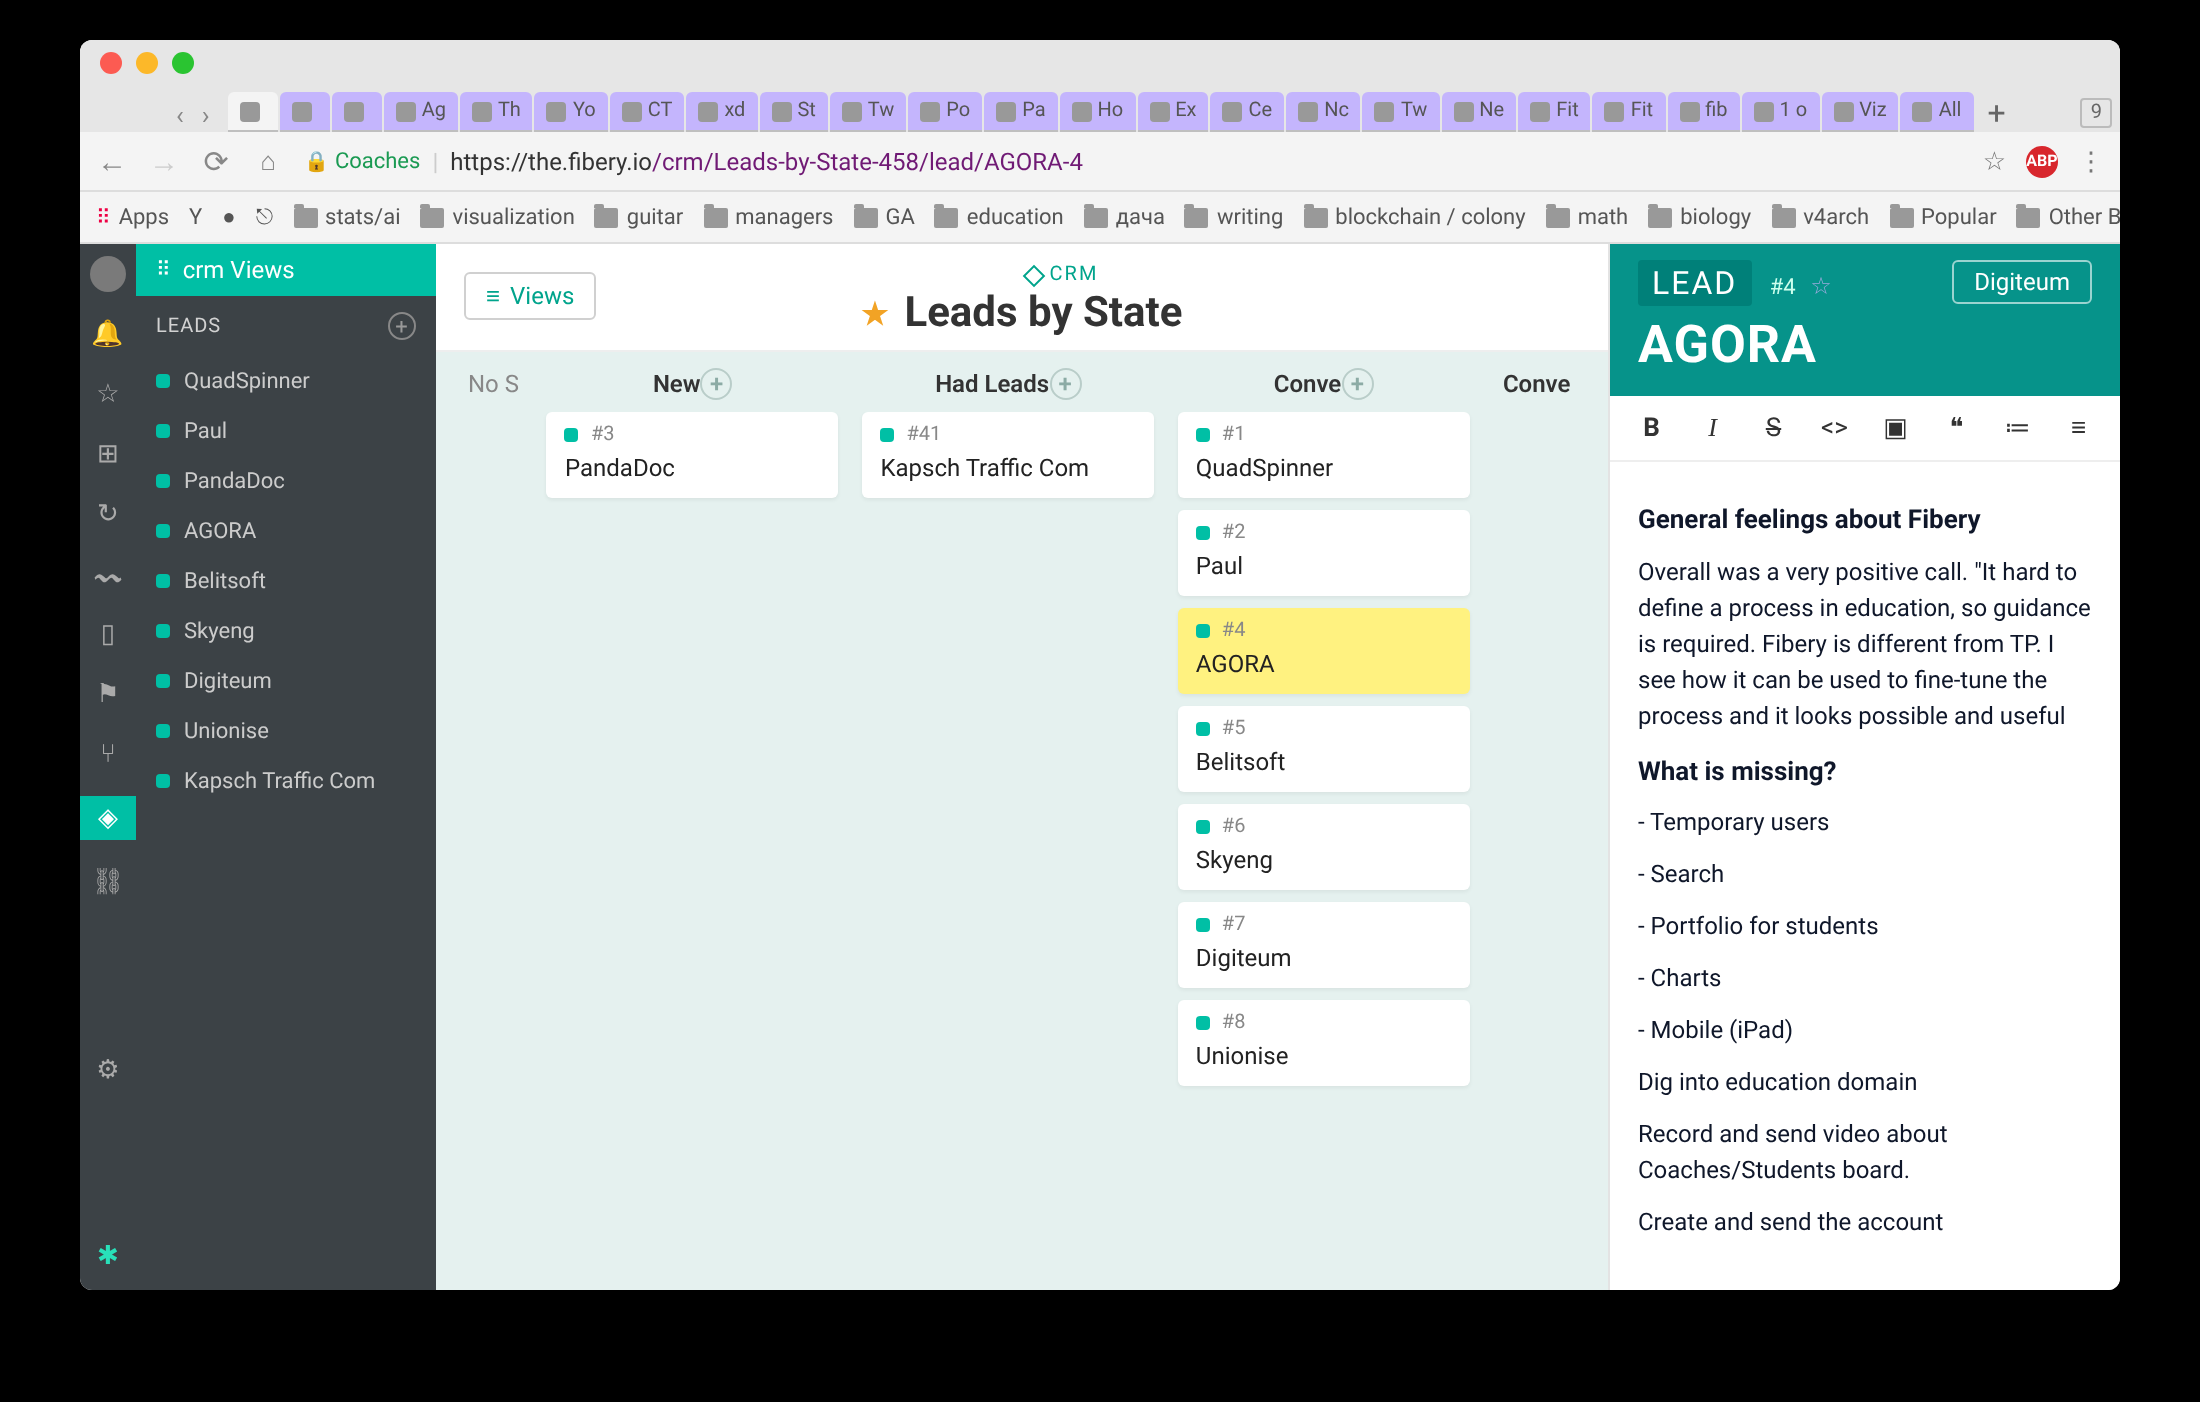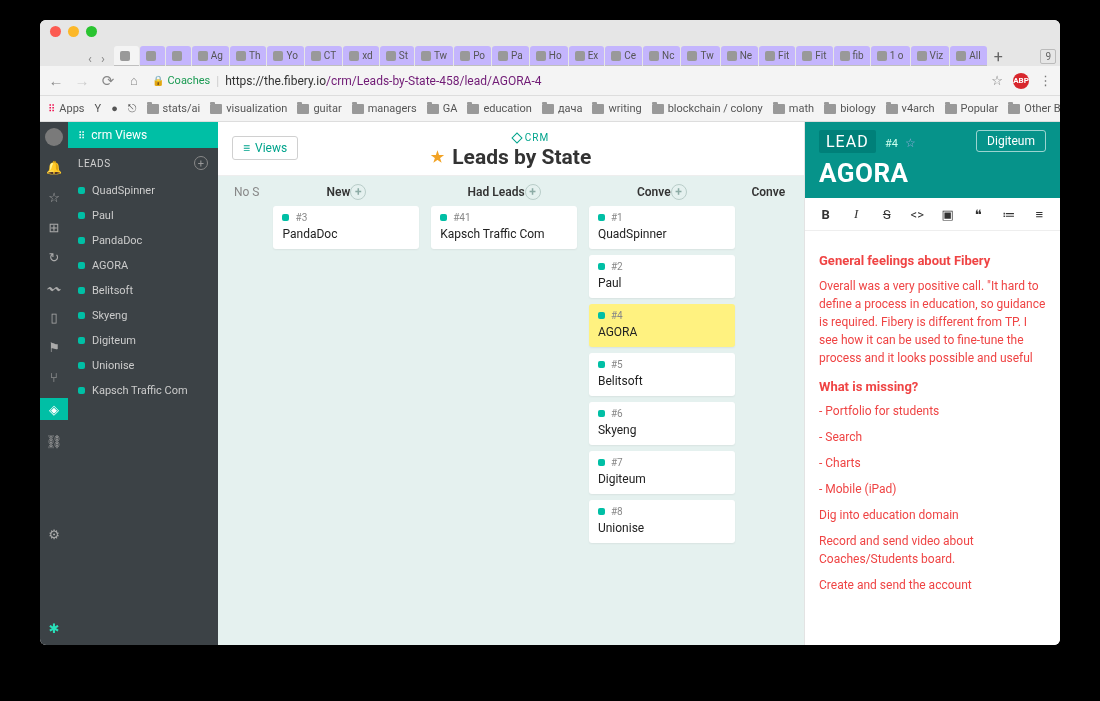--- a/index.html
+++ b/index.html
@@ -77,21 +77,21 @@
 .panel-hd .pstar { color: #9ad; font-size: 12px; margin-left: 4px;}
 .panel-hd .actions { border: 1px solid rgba(255,255,255,.6); padding: 3px 10px; border-radius: 3px; font-size: 12px; }
 .panel-hd h1 { font-size: 26px; font-weight: 700; margin-top: 6px; letter-spacing: .5px;}
 .panel-hd { background: linear-gradient(#05948a,#05948a); }
 .panel-hd { background: #06938a; }
 .toolbar { display: flex; gap: 17px; padding: 8px 14px; border-bottom: 1px solid #eee; color: #333; font-size: 13px; align-items: center;}
 .toolbar .tb { width: 14px; text-align: center; }
 .toolbar .bold { font-weight: 700; }
 .toolbar .ital { font-style: italic; font-family: Georgia, serif;}
 .toolbar .strike { text-decoration: line-through; }
-.panel-body { padding: 10px 14px 28px; overflow: auto; font-size: 12px; color:#ef4444; line-height: 1.5;}
+.panel-body { padding: 10px 14px 28px; overflow: auto; font-size: 12px; color:#0f172a; line-height: 1.5;}
 .panel-body h3 { font-size: 13px; margin: 10px 0 6px; font-weight: 700; }
 .panel-body p { margin-bottom: 8px; }
 </style>
 </head>
 <body>
 
 <div class="window">
 
   <div class="chrome-top">
     <div class="titlebar">
@@ -442,22 +442,23 @@
         <span class="tb">▣</span>
         <span class="tb">❝</span>
         <span class="tb">≔</span>
         <span class="tb">≡</span>
       </div>
       <div class="panel-body">
         <h3>General feelings about Fibery</h3>
         <p>Overall was a very positive call. "It hard to define a process in education, so guidance is required. Fibery is different from TP. I see how it can be used to fine-tune the process and it looks possible and useful</p>
         <h3>What is missing?</h3>
         <div id="miss-list">
+            <p>- Temporary users</p>
+            <p>- Search</p>
             <p>- Portfolio for students</p>
-            <p>- Search</p>
             <p>- Charts</p>
             <p>- Mobile (iPad)</p>
           </div>
         <div id="act-list">
             <p>Dig into education domain</p>
             <p>Record and send video about Coaches/Students board.</p>
             <p>Create and send the account</p>
           </div>
       </div>
     </div>

